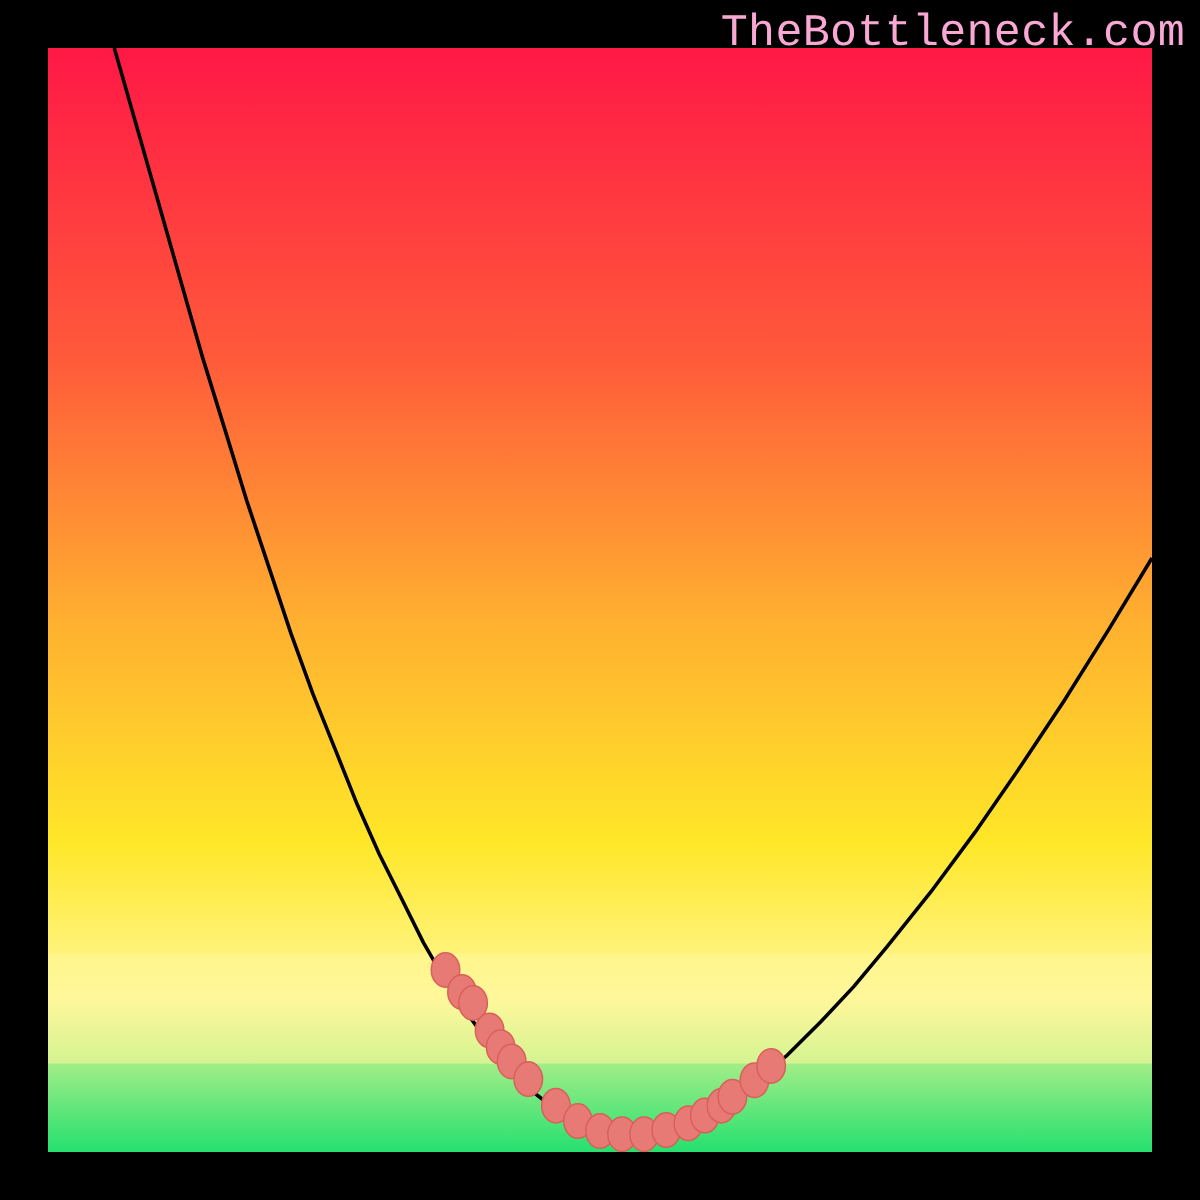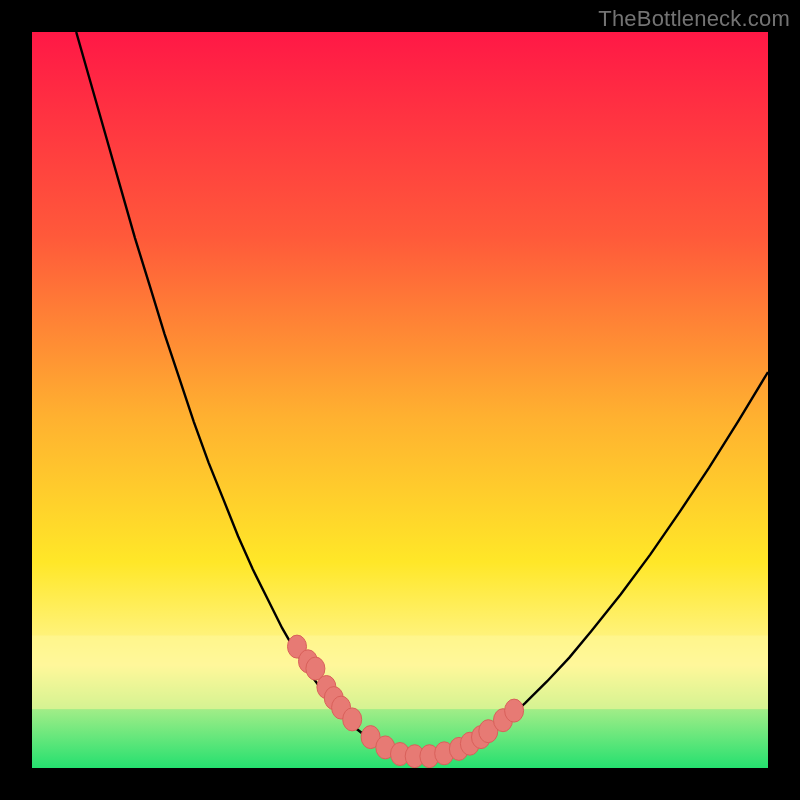--- a/index.html
+++ b/index.html
@@ -23,24 +23,25 @@
     position: absolute;
     left: 0;
     top: 0;
     width: 736px;
     height: 736px;
   }
   .watermark {
     position: absolute;
     top: 6px;
     right: 10px;
-    color: #737373;
-    font-size: 22px;
+    color: #f9a8d4;
+    font-size: 30px;
     letter-spacing: 0.2px;
     font-weight: 500;
+    font-family: Liberation Mono, monospace;
   }
   svg { display: block; }
 </style>
 </head>
 <body>
 
 <div class="watermark">TheBottleneck.com</div>
 
 <div class="frame">
   <svg class="plot-area" viewBox="0 0 736 736" preserveAspectRatio="none">

